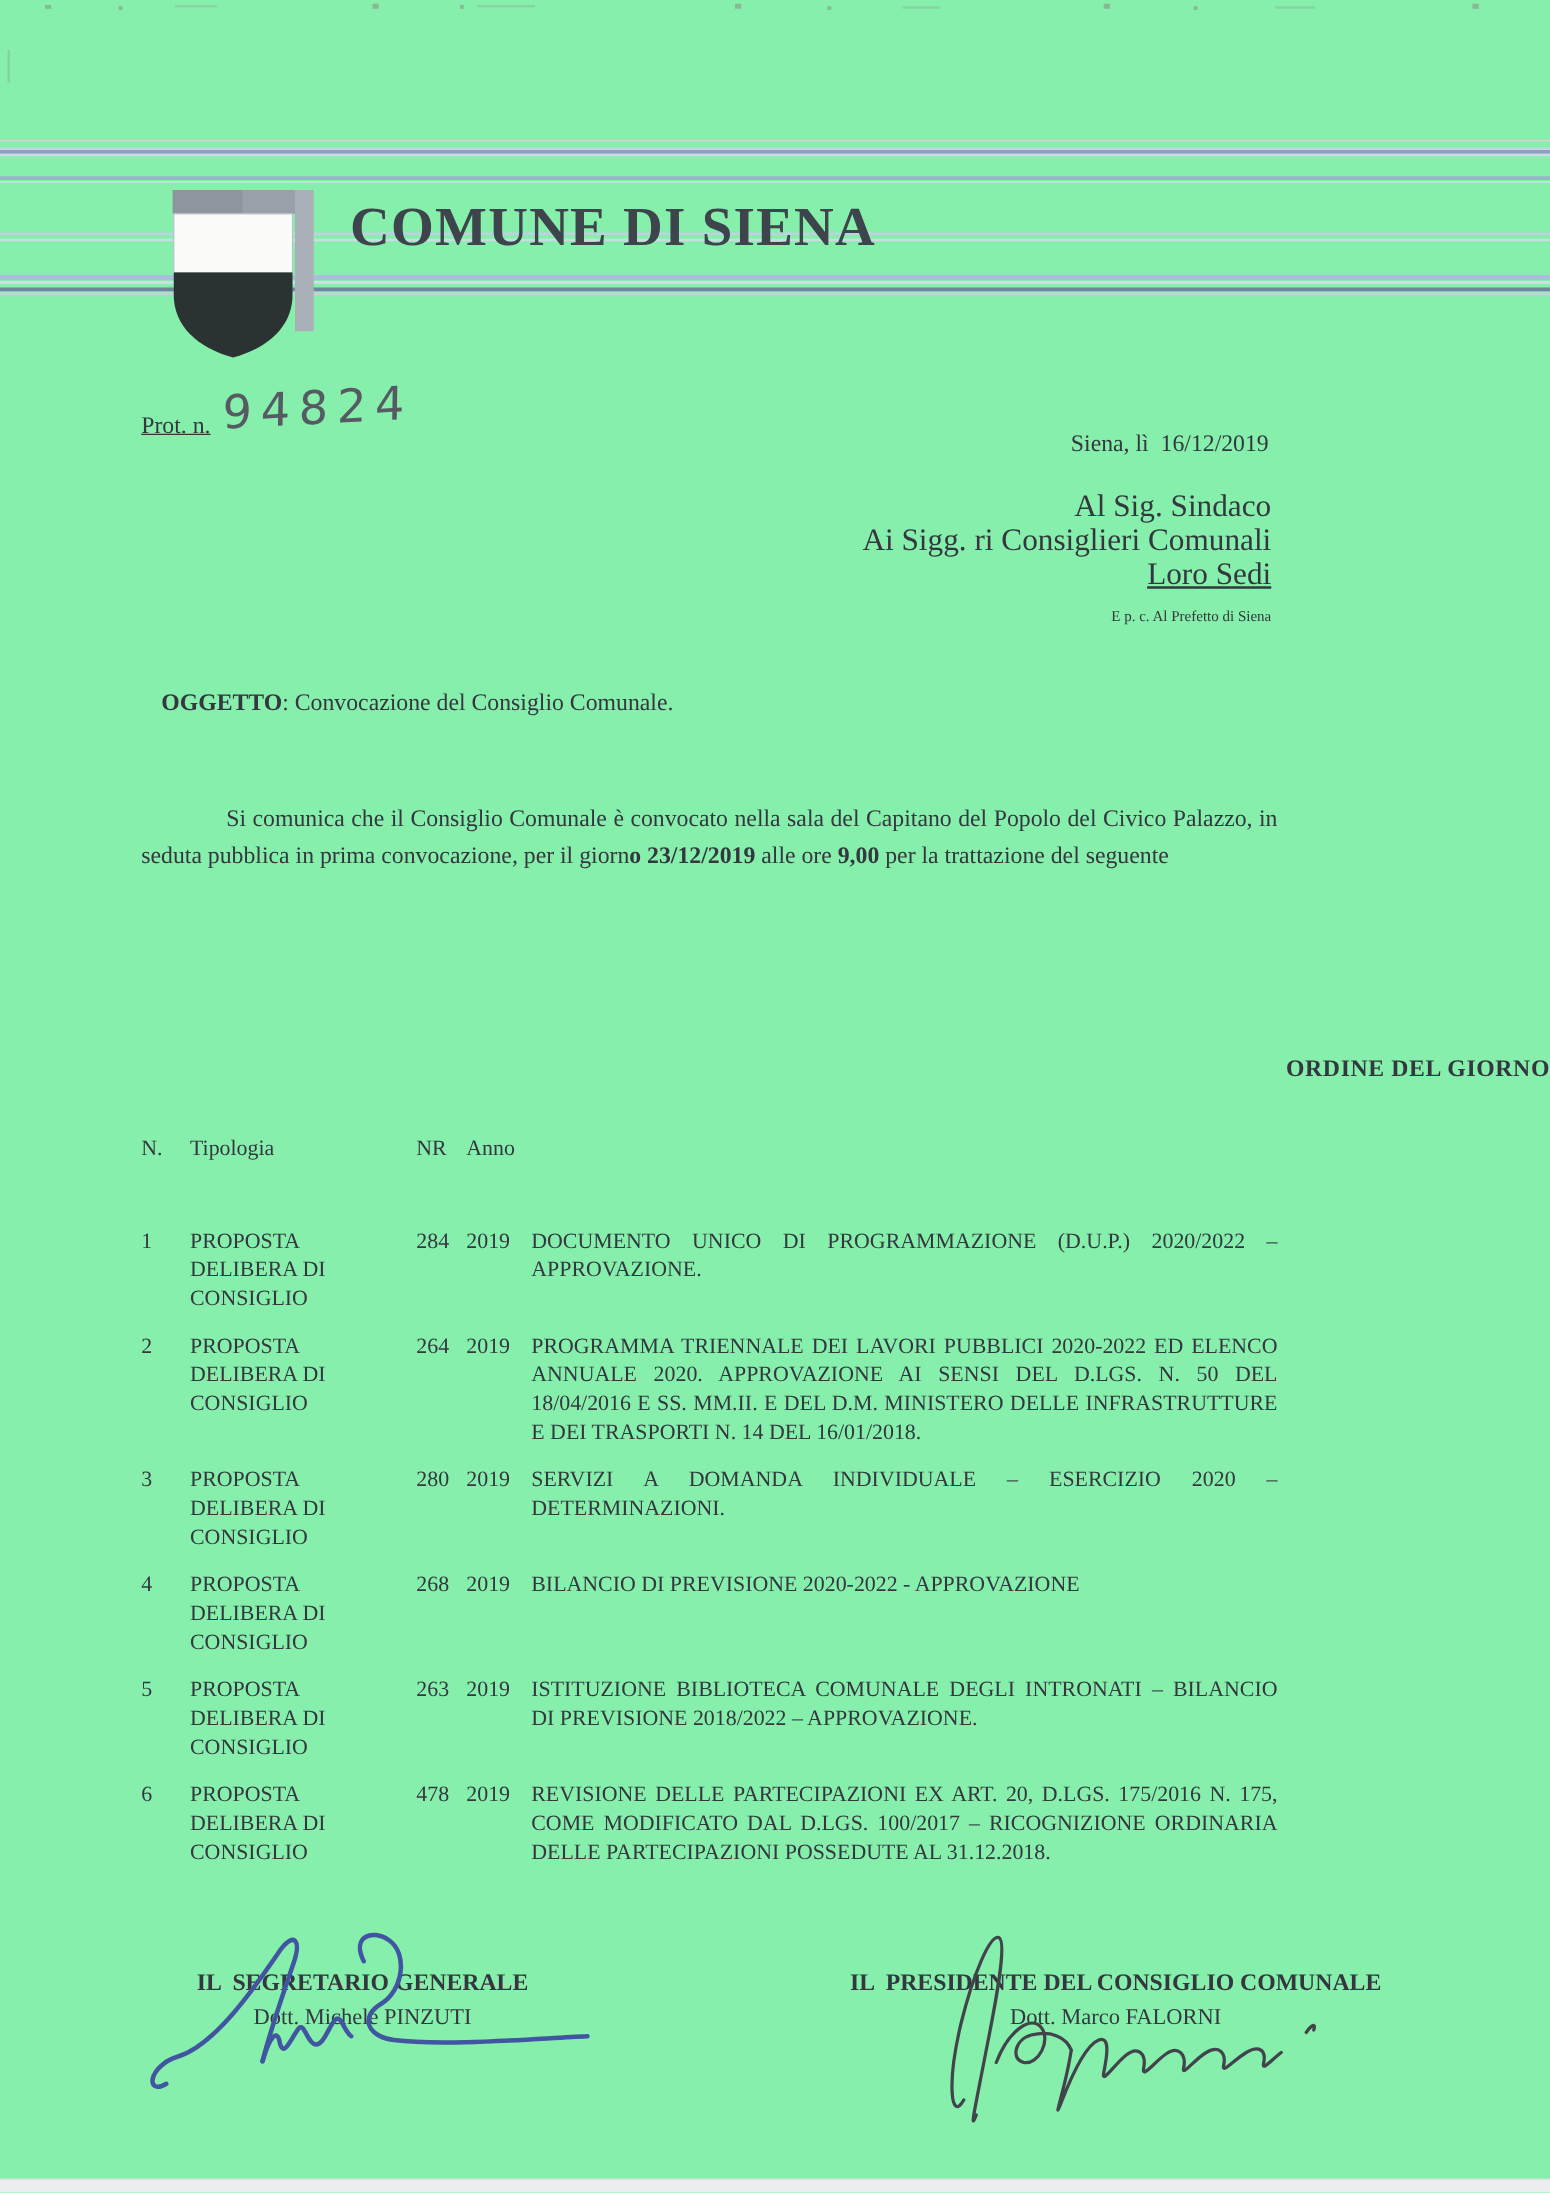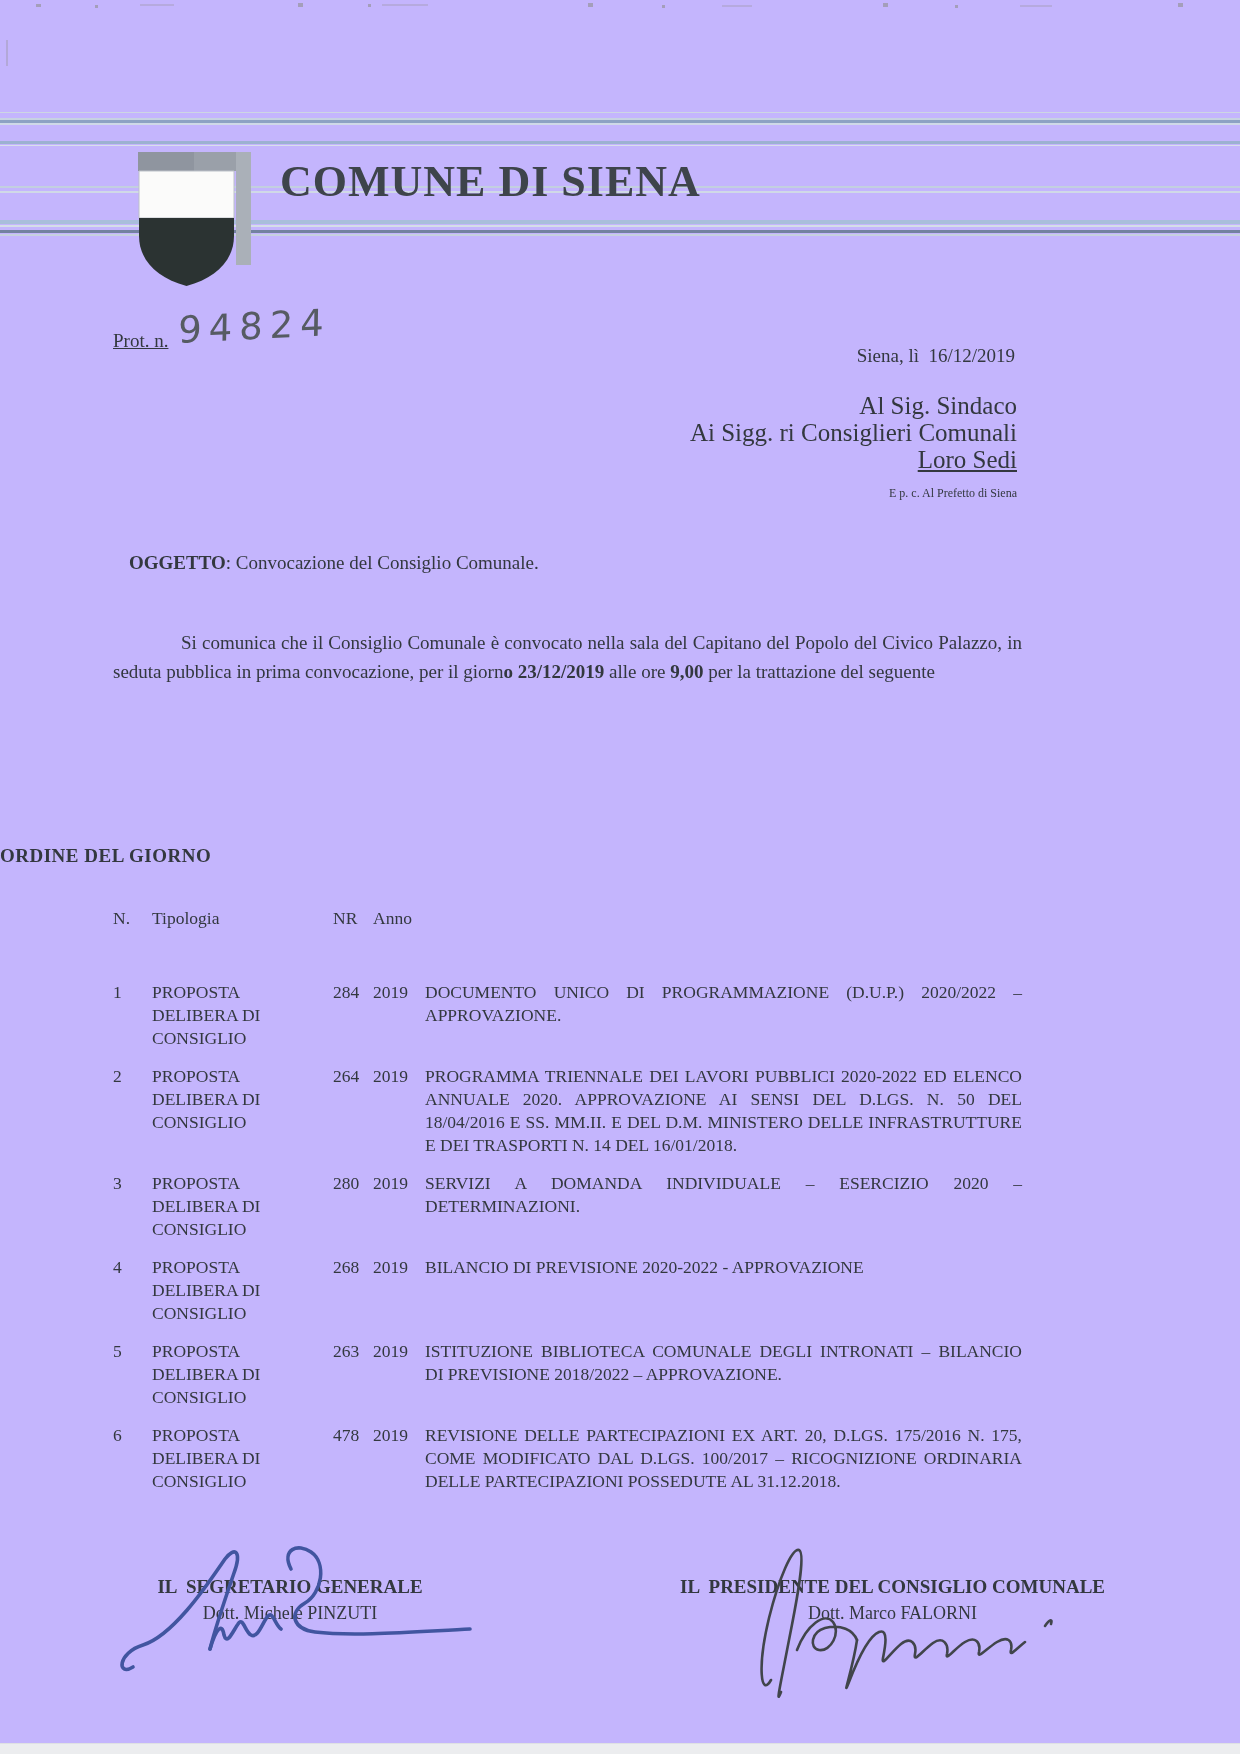--- a/index.html
+++ b/index.html
@@ -4,21 +4,21 @@
 <style>
   html,body{margin:0;padding:0;}
   body{
     width:1240px;height:1754px;
     background:#f4f4f4;
     font-family:"Liberation Serif","DejaVu Serif",serif;
     color:#33383f;
   }
   .page{
     position:relative;width:1240px;height:1754px;
-    background:#c4b5fd;overflow:hidden;
+    background:#86efac;overflow:hidden;
   }
   
   .speck{position:absolute;background:#8a8a84;opacity:.55;}
   .bottom-band{position:absolute;left:0;bottom:0;width:1240px;height:10px;background:#ecedef;border-top:1px solid #dfe1e4;}
   
   .stripe{position:absolute;left:0;width:1240px;}
   .s1 {top:112px;height:1px;background:#cdd6e3;}
   .s2 {top:118px;height:2px;background:#c7d2e2;}
   .s3 {top:120px;height:3px;background:#8da2c3;}
   .s4 {top:123px;height:2px;background:#cfd9e7;}
@@ -53,27 +53,27 @@
     font-size:25px;line-height:27px;text-align:right;
   }
   .recipients .underl{text-decoration:underline;}
   .cc-line{
     position:absolute;right:223px;top:486px;font-size:12px;
   }
   
   .subject{position:absolute;left:113px;top:552px;font-size:19px;}
   .subject .lbl{font-weight:bold;margin-left:16px;}
   .body-par{
-    position:absolute;left:113px;top:628px;width:909px;
+    position:absolute;left:113px;top:641px;width:909px;
     font-size:19px;line-height:29px;text-align:justify;text-indent:68px;
   }
   .body-par .b{font-weight:bold;}
   .agenda-title{
     position:absolute;left:0;top:845px;width:1240px;
-    text-align:left;font-size:19px;font-weight:bold;letter-spacing:.5px;
+    text-align:right;font-size:19px;font-weight:bold;letter-spacing:.5px;
   }
   
   .agenda{position:absolute;left:113px;top:908px;width:909px;font-size:17.5px;}
   .agrid{display:grid;grid-template-columns:39px 181px 40px 52px 1fr;column-gap:0;}
   .ahead{margin-bottom:52px;}
   .arow{line-height:23px;margin-bottom:15px;}
   .cell-desc{text-align:justify;}
   
   .sig-block{position:absolute;text-align:center;}
   .sig-left{left:120px;top:1576px;width:340px;}

